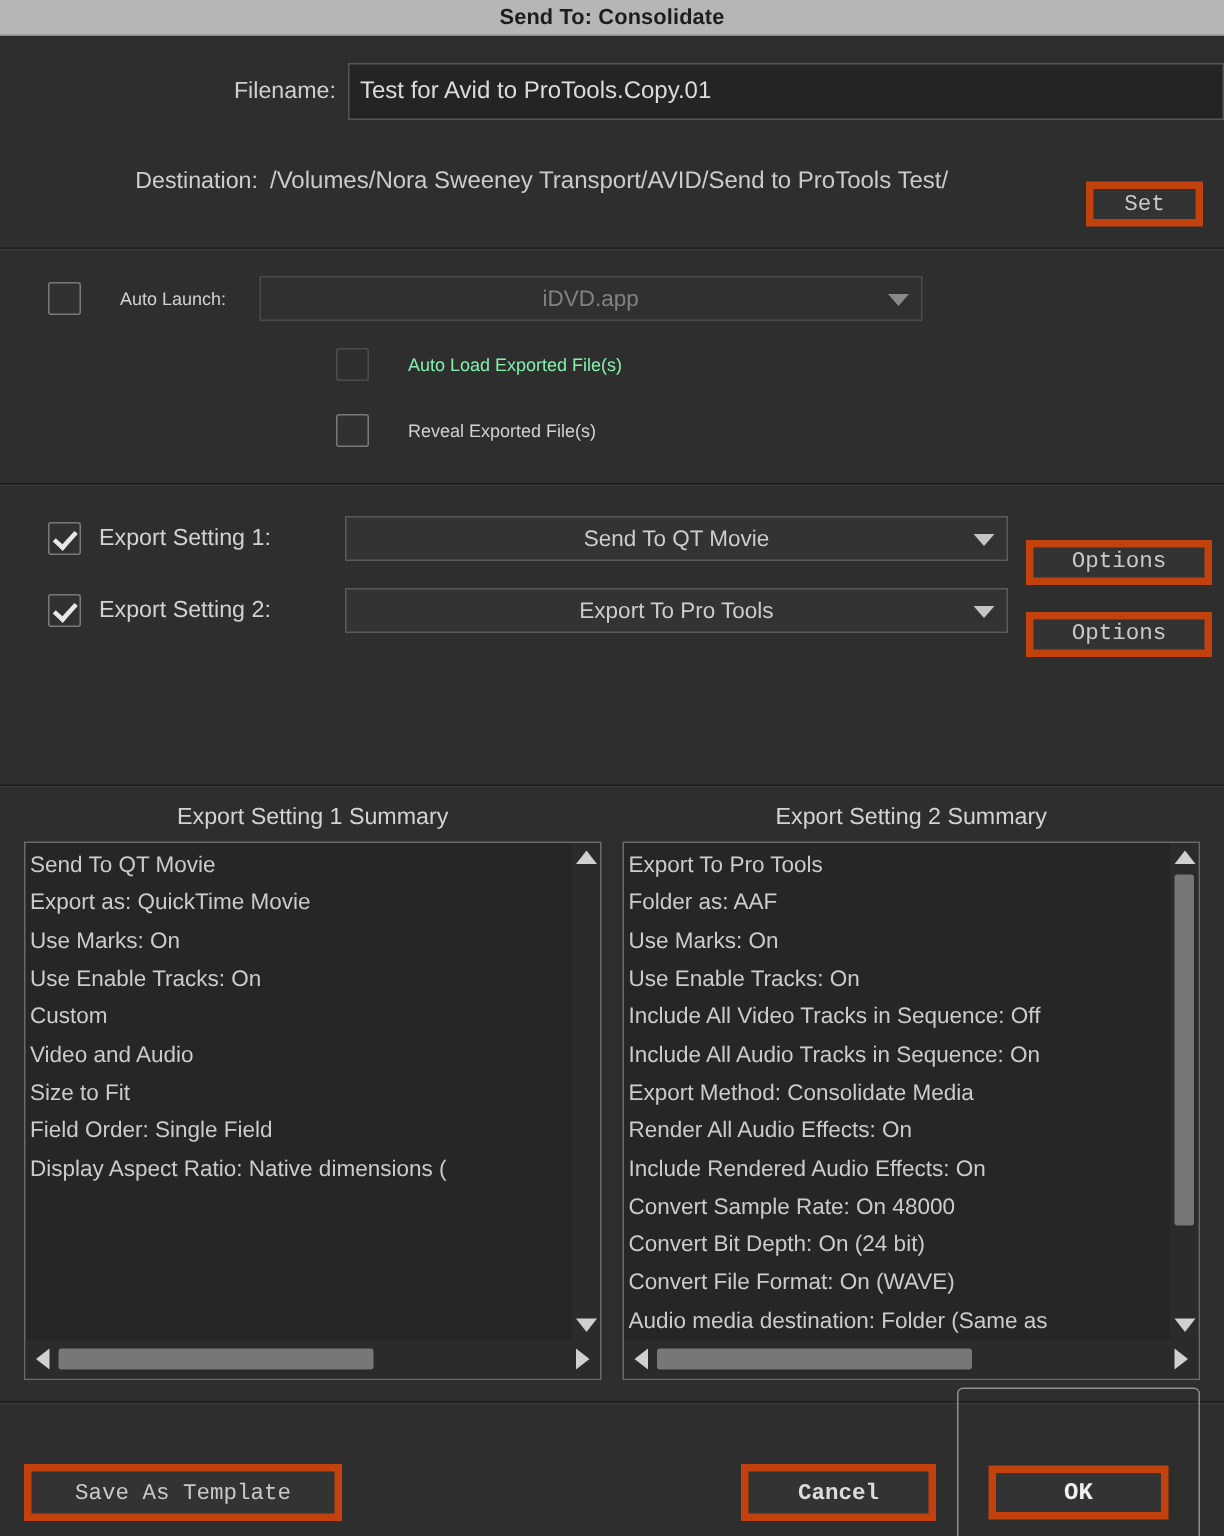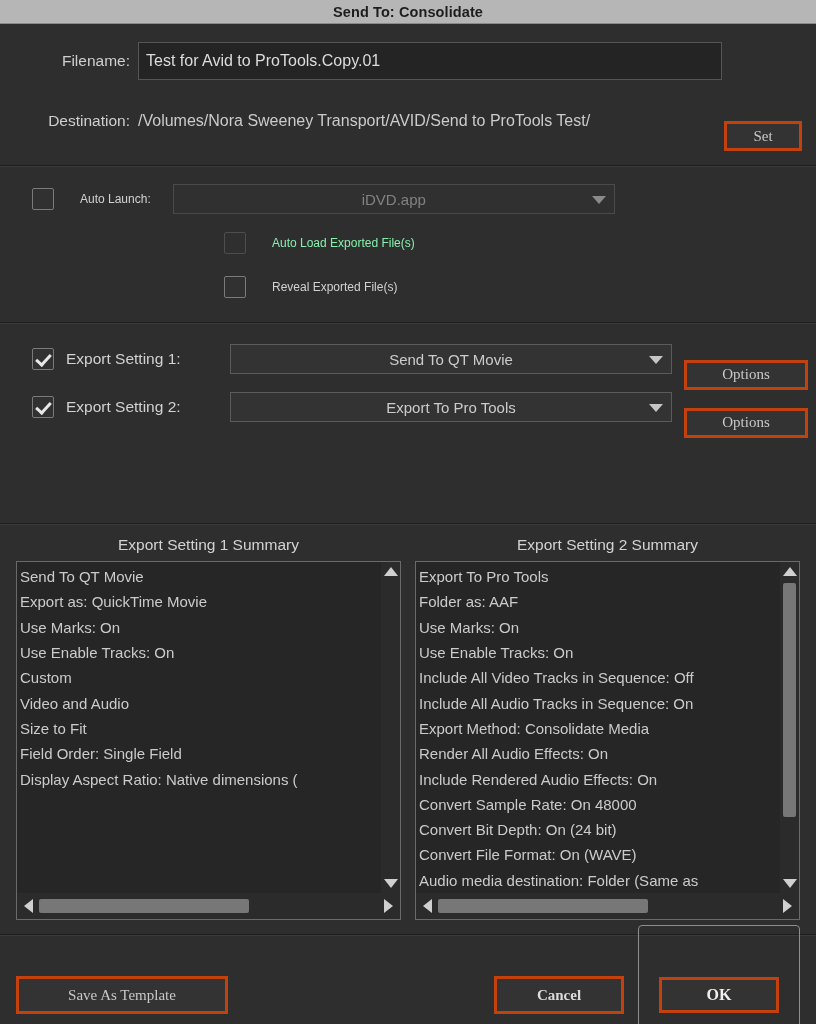--- a/index.html
+++ b/index.html
@@ -45,20 +45,21 @@
     position: relative;
   }
 
   
   .sec-file { padding: 18px 0 14px 0; }
 
   .row {
     display: flex;
     align-items: center;
     min-height: 34px;
+    justify-content: flex-end;
   }
 
   .lbl-right {
     width: 138px;
     text-align: right;
     padding-right: 8px;
     font-size: 15.5px;
     color: #cfcfcf;
     flex: 0 0 auto;
   }
@@ -70,38 +71,38 @@
     color: #dcdcdc;
     font-size: 16px;
     font-family: "Liberation Sans", sans-serif;
     padding: 0 7px;
     line-height: 36px;
     width: 584px;
     overflow: hidden;
     white-space: nowrap;
   }
 
-  .dest-row { margin-top: 10px; }
+  .dest-row { margin-top: 10px; padding-left: 42px; }
 
   .dest-path {
     font-size: 16px;
     color: #cbcbcb;
     flex: 1 1 auto;
     white-space: nowrap;
     overflow: hidden;
     padding-right: 8px;
   }
 
   
   .btn {
     background: #333333;
-    border: 3px solid #c2410c;
+    border: 5px solid #c2410c;
     color: #c9c9c9;
     font-size: 15px;
-    font-family: Liberation Serif, serif;
+    font-family: Liberation Mono, monospace;
     height: 30px;
     display: inline-flex;
     align-items: center;
     justify-content: center;
     cursor: default;
     margin-top: 31px;
   }
   .btn-set { width: 78px; height: 30px; margin-right: 14px; }
 
   

